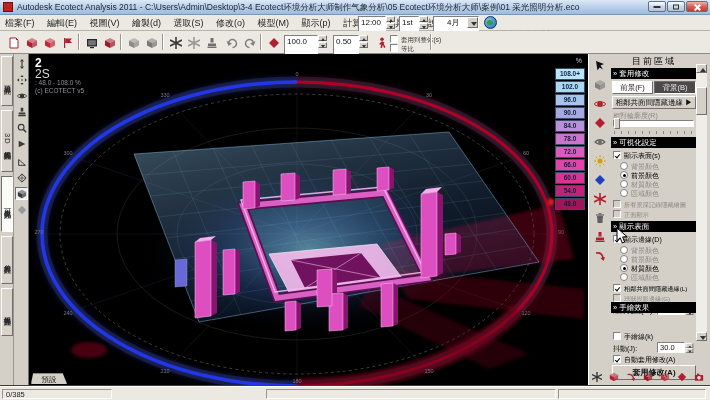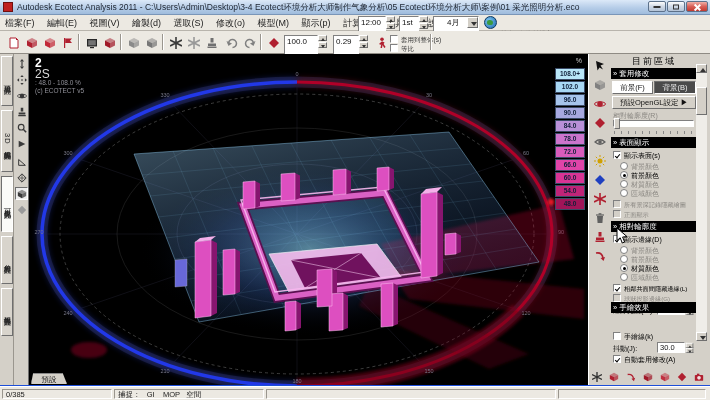--- a/index.html
+++ b/index.html
@@ -1,18 +1,18 @@
 <!DOCTYPE html>
 <html><head>
 <meta charset="utf-8">
 <style>
 *{margin:0;padding:0;box-sizing:border-box}
 html,body{width:710px;height:400px;overflow:hidden}
 body{font-family:"Liberation Sans",sans-serif;font-size:9px;color:#111;background:#d4d0c8}
-#app{position:relative;width:710px;height:400px;background:#1d4ed8}
+#app{position:relative;width:710px;height:400px;background:#14532d}
 .abs{position:absolute}
 .raised{border:1px solid;border-color:#fff #6f6f6f #6f6f6f #fff;background:#d4d0c8}
 
 #titlebar{left:0;top:0;width:710px;height:15px;background:linear-gradient(#dce9f8,#b6cde8 55%,#9fbcdd);border-bottom:1px solid #7a96b8;z-index:30}
 #titlebar .ttl{position:absolute;left:17px;top:2px;font-size:8.5px;color:#1c2430;white-space:nowrap}
 #appicon{position:absolute;left:3px;top:2px;width:10px;height:10px;background:#c02020;border:1px solid #701010}
 .wb{position:absolute;top:1px;height:11px;border:1px solid #5c718a;border-radius:2px;background:linear-gradient(#fdfdfd,#cfd9e6 50%,#b4c4d8)}
 .wb.cl{background:linear-gradient(#f0b0a8,#d86058 50%,#c23a30)}
 .wb i{position:absolute;left:50%;top:50%;transform:translate(-50%,-50%)}
 .wb.mn i{width:7px;height:0;border-bottom:2px solid #333}
@@ -320,21 +320,21 @@
     <span class="tbtn" style="left:264px;color:#b02030">
         <svg class="icn">
           <use href="#i-gem"></use>
         </svg>
       </span>
     <span class="fld" style="left:284px;top:4px;width:34px">100.0</span>
     <span class="spn" style="left:318px;top:4px">
         <b class="up"></b>
         <b class="dn"></b>
       </span>
-    <span class="fld" style="left:333px;top:4px;width:26px">0.29</span>
+    <span class="fld" style="left:333px;top:4px;width:26px">0.50</span>
     <span class="spn" style="left:359px;top:4px">
         <b class="up"></b>
         <b class="dn"></b>
       </span>
     <span class="tbtn" style="left:372px;color:#b02030">
         <svg class="icn">
           <use href="#i-person"></use>
         </svg>
       </span>
     <span class="minicb" style="left:390px;top:4px"><span class="cb"></span><span>套用到整体(s)</span></span>
@@ -588,36 +588,36 @@
           <use href="#i-curve"></use>
         </svg>
       </span>
   </div>
 
   <div id="panel" class="abs">
     <div id="ptitle">目前區域</div>
     <div class="phdr" style="top:14px"><span class="mk">»</span><span>套用修改</span></div>
     <div class="pbtn raised sel" style="left:3px;top:27px;width:41px">前景(F)</div>
     <div class="pbtn raised dark" style="left:45px;top:27px;width:42px">背景(B)</div>
-    <div class="pbtn raised" style="left:3px;top:42px;width:84px">預設OpenGL設定 ▶</div>
+    <div class="pbtn raised" style="left:3px;top:42px;width:84px">相鄰共面間隱藏邊緣 ▶</div>
     <div class="prow dis" style="top:57px">相對輪廓度(R)</div>
     <div id="slider">
         <div class="tr" style="top:66px"></div>
         <div class="hd" style="top:64px"></div>
         <div class="tk" style="top:77px"></div>
       </div>
-    <div class="phdr" style="top:83px"><span class="mk">»</span><span>表面顯示</span></div>
+    <div class="phdr" style="top:83px"><span class="mk">»</span><span>可視化設定</span></div>
     <div class="prow" style="top:97px"><span class="cb on"></span><span>顯示表面(s)</span></div>
     <div class="prow dis" style="top:108px;left:11px"><span class="rb"></span><span>背景顏色</span></div>
     <div class="prow" style="top:117px;left:11px"><span class="rb on"></span><span>前景顏色</span></div>
     <div class="prow dis" style="top:126px;left:11px"><span class="rb"></span><span>材質顏色</span></div>
     <div class="prow dis" style="top:135px;left:11px"><span class="rb"></span><span>區域顏色</span></div>
     <div class="prow sm dis" style="top:146px"><span class="cb dis"></span><span>所有景深記錄隱藏繪圖</span></div>
     <div class="prow sm dis" style="top:156px"><span class="cb dis"></span><span>正面顯示</span></div>
-    <div class="phdr" style="top:167px"><span class="mk">»</span><span>相對輪廓度</span></div>
+    <div class="phdr" style="top:167px"><span class="mk">»</span><span>顯示表面</span></div>
     <div class="prow" style="top:181px"><span class="cb on"></span><span>顯示邊緣(D)</span></div>
     <div class="prow dis" style="top:192px;left:11px"><span class="rb"></span><span>背景顏色</span></div>
     <div class="prow dis" style="top:201px;left:11px"><span class="rb"></span><span>前景顏色</span></div>
     <div class="prow" style="top:210px;left:11px"><span class="rb on"></span><span>材質顏色</span></div>
     <div class="prow dis" style="top:219px;left:11px"><span class="rb"></span><span>區域顏色</span></div>
     <div class="prow sm" style="top:230px"><span class="cb on"></span><span>相鄰共面間隱藏邊緣(L)</span></div>
     <div class="prow sm dis" style="top:240px"><span class="cb dis"></span><span>球狀投影邊緣(G)</span></div>
     <div class="prow" style="top:252px">邊緣寬度(W):</div>
     <span class="pin" style="left:48px;top:250px">1.0</span>
     <span class="spn" style="left:76px;top:250px;height:11px;transform:scale(.85)">
@@ -626,20 +626,21 @@
       </span>
     <div class="phdr" style="top:248px"><span class="mk">»</span><span>手繪效果</span></div>
     <div class="prow" style="top:278px"><span class="cb"></span><span>手繪線(k)</span></div>
     <div class="prow" style="top:290px">抖動(J):</div>
     <span class="pin" style="left:48px;top:288px">30.0</span>
     <span class="spn" style="left:76px;top:288px;height:11px;transform:scale(.85)">
         <b class="up"></b>
         <b class="dn" style="top:6px"></b>
       </span>
     <div class="prow" style="top:301px"><span class="cb on"></span><span>自動套用修改(A)</span></div>
+    <div id="applybtn" class="raised" style="top:311px">套用修改(A)</div>
     <div id="pscroll">
       <span class="sarr up" style="top:0"></span>
       <div id="strack">
           <div id="sthumb"></div>
         </div>
       <span class="sarr dn" style="top:268px"></span>
     </div>
   </div>
 
   <div id="bicons" class="abs">
@@ -675,21 +676,20 @@
       </span>
     <span class="sbtn" style="left:102px;color:#b02030">
         <svg class="icn">
           <use href="#i-camera"></use>
         </svg>
       </span>
   </div>
 
   <div id="status" class="abs">
     <span class="scell" style="left:2px;width:110px">0/385</span>
-    <span class="scell" style="left:114px;width:150px">捕捉：   GI    MOP   空間</span>
     <span class="scell" style="left:266px;width:290px"></span>
     <span class="scell" style="left:558px;width:148px"></span>
   </div>
 
   <svg id="cursor" class="abs" style="left:616px;top:227px" width="13" height="18" viewBox="0 0 13 18">
     <path d="M1,1 L1,13.5 L4.2,10.8 L6.3,16 L8.6,15 L6.6,10 L11,9.6 Z" fill="#fff" stroke="#000" stroke-width="1"></path>
   </svg>
 
 </div>
 

